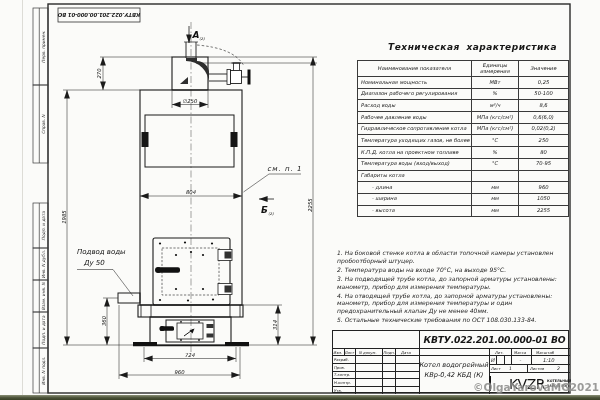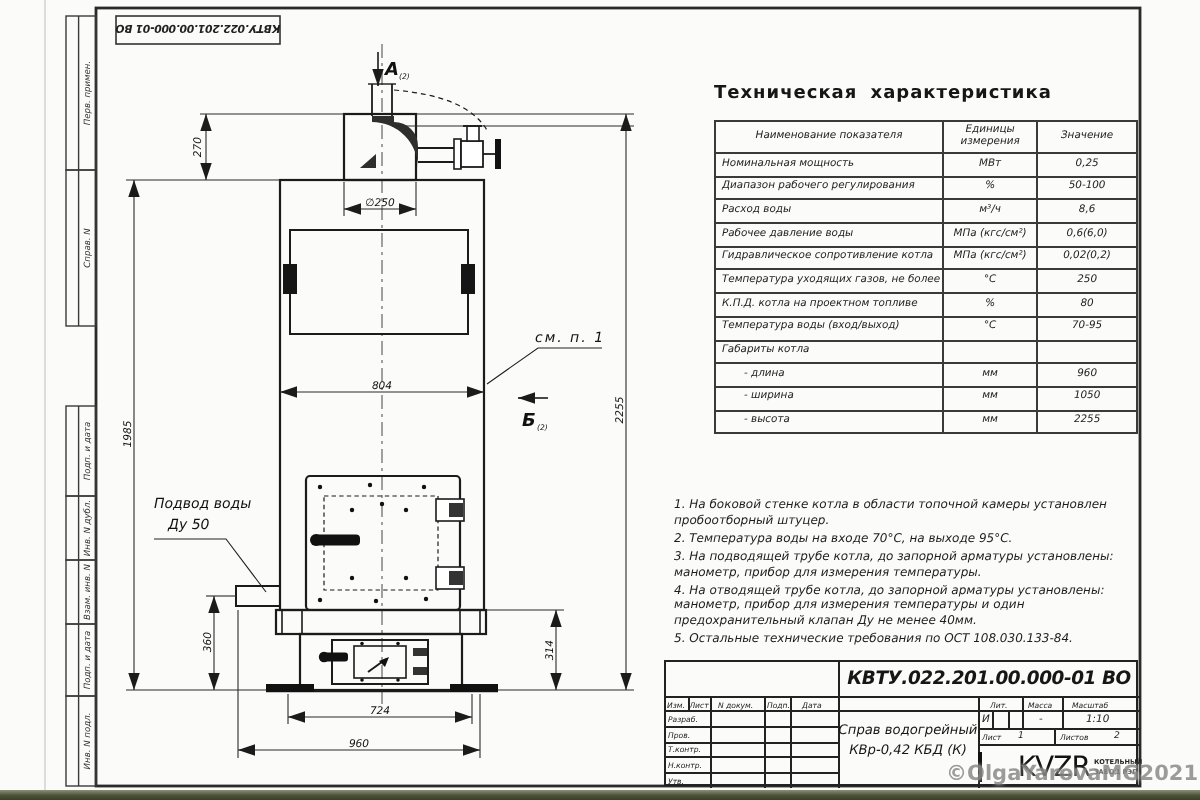--- a/index.html
+++ b/index.html
@@ -29,21 +29,21 @@
   .logo-ic{width:14px;height:13px;background:
       repeating-linear-gradient(180deg,#111 0 2px,#fff 2px 3.2px);border:1px solid #111;}
   .logo-txt{font-size:14px;font-weight:normal;letter-spacing:-0.5px;color:#111;margin-left:16px;}
   .logo-sub{font-size:3.3px;line-height:1.25;color:#222;font-weight:bold;}
   #fmt{position:absolute;left:388px;top:393.5px;font-size:4px;font-style:italic;color:#333;}
   #wm{position:absolute;right:1px;top:381px;font-size:10.5px;font-weight:bold;color:#8b8b89;
       opacity:.85;letter-spacing:0;text-shadow:0 0 2px #fff;}
   #bottom-strip{position:absolute;left:0;top:395px;width:600px;height:5px;
       background:linear-gradient(180deg,#8a8f75 0%,#4a5138 55%,#394026 100%);}
   #left-edge{position:absolute;left:21.5px;top:0;width:1px;height:400px;background:#dddcd6;}
-  .tt{font-size:9px;font-weight:bold;letter-spacing:.5px;word-spacing:3px;text-align:left;}
+  .tt{font-size:9px;font-weight:bold;font-style:italic;letter-spacing:.5px;word-spacing:3px;text-align:right;}
 </style>
 </head>
 <body>
 
 <div id="app">
 
   <svg class="abs" style="left:0;top:0" width="600" height="400" viewBox="0 0 600 400">
     <defs>
       <marker id="arr" markerWidth="9" markerHeight="8" refX="8.6" refY="4" orient="auto-start-reverse" markerUnits="userSpaceOnUse">
         <path d="M0,1.1 L8.6,4 L0,6.9 Z" fill="#1b1b1b"></path>
@@ -349,21 +349,21 @@
     <span class="lbl" style="left:50.5px;top:18.5px;">Подп.</span>
     <span class="lbl" style="left:68px;top:18.5px;">Дата</span>
 
     <span class="lbl" style="left:1px;top:25.8px;">Разраб.</span>
     <span class="lbl" style="left:1px;top:33.6px;">Пров.</span>
     <span class="lbl" style="left:1px;top:41.4px;">Т.контр.</span>
     <span class="lbl" style="left:1px;top:49.2px;">Н.контр.</span>
     <span class="lbl" style="left:1px;top:56.8px;">Утв.</span>
 
     <div class="tb-name">
-      <span>Справ водогрейный</span>
+      <span>Котел водогрейный</span>
       <span>КВр-0,42  КБД  (К)</span>
     </div>
 
     <span class="lbl" style="left:162px;top:18.5px;">Лит.</span>
     <span class="lbl" style="left:181px;top:18.5px;">Масса</span>
     <span class="lbl" style="left:203px;top:18.5px;">Масштаб</span>
     <span class="lbl" style="left:158px;top:26px;font-size:5.2px;">И</span>
     <span class="lbl" style="left:186.5px;top:26px;font-size:5.2px;">-</span>
     <span class="lbl" style="left:210px;top:26px;font-size:5.2px;">1:10</span>
     <span class="lbl" style="left:158px;top:35px;">Лист</span>

